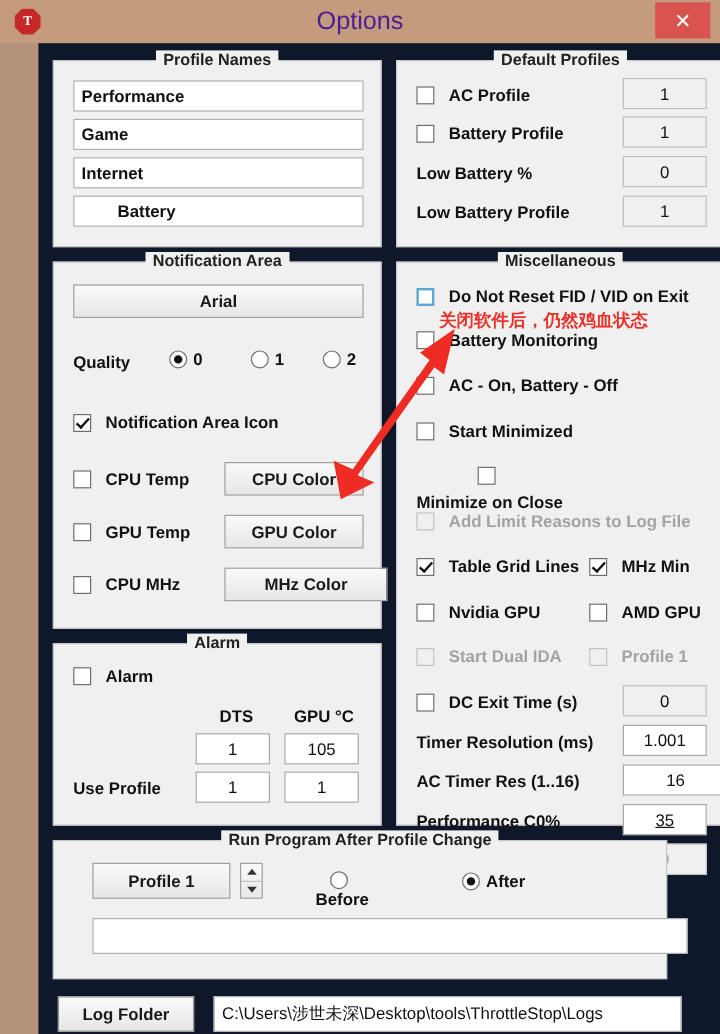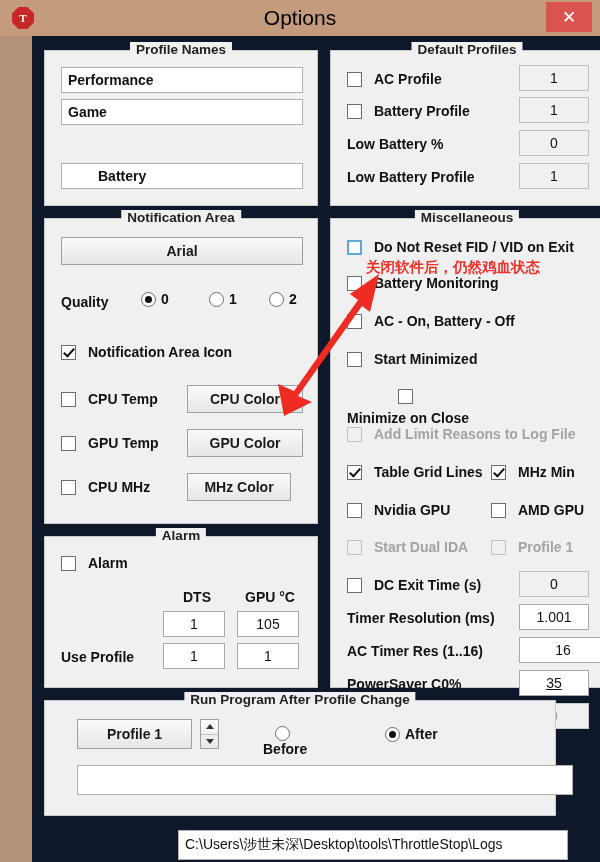--- a/index.html
+++ b/index.html
@@ -36,21 +36,21 @@
     color: #fff; font-size: 11px; font-weight: bold;
     font-family: "Liberation Serif", serif;
     line-height: 1;
   }
   #title-text {
     position: absolute;
     left: 0; top: 0; width: 600px; height: 36px;
     line-height: 36px;
     text-align: center;
     font-size: 21px;
-    color: #000000;
+    color: #4c1d95;
     font-family: "Liberation Sans", sans-serif;
   }
   #close-button {
     position: absolute;
     right: 8px; top: 2px;
     width: 46px; height: 30px;
     background: #d9534f;
     color: #fff;
     font-size: 17px;
     display: flex; align-items: center; justify-content: center;
@@ -265,20 +265,21 @@
     <div id="title-text">Options</div>
     <div id="close-button">✕</div>
   </div>
 
   <div id="client">
 
     <div class="groupbox" style="left:12px; top:14px; width:274px; height:156px;">
       <div class="group-title">Profile Names</div>
       <div class="tinput" style="left:16px; top:16px; width:242px; height:26px;">Performance</div>
       <div class="tinput" style="left:16px; top:48px; width:242px; height:26px;">Game</div>
+      <div class="tinput" style="left:16px; top:80px; width:242px; height:26px;">Internet</div>
       <div class="tinput" style="left:16px; top:112px; width:242px; height:26px;padding-left:36px;">Battery</div>
     </div>
 
     <div class="groupbox" style="left:298px; top:14px; width:274px; height:156px;">
       <div class="group-title">Default Profiles</div>
 
       <div class="cb" style="left:16px; top:20px;">
         <span class="box"></span>
         <span class="lbl">AC Profile</span>
       </div>
@@ -330,21 +331,21 @@
       <div class="cb" style="left:16px; top:216px;">
         <span class="box"></span>
         <span class="lbl">GPU Temp</span>
       </div>
       <div class="btn" style="left:142px; top:210px; width:116px; height:28px;">GPU Color</div>
 
       <div class="cb" style="left:16px; top:260px;">
         <span class="box"></span>
         <span class="lbl">CPU MHz</span>
       </div>
-      <div class="btn" style="left:142px; top:254px; width:104px; height:28px;">MHz Color</div>
+      <div class="btn" style="left:142px; top:254px; width:136px; height:28px;">MHz Color</div>
     </div>
 
     <div class="groupbox" style="left:12px; top:500px; width:274px; height:152px;">
       <div class="group-title">Alarm</div>
 
       <div class="cb" style="left:16px; top:18px;">
         <span class="box"></span>
         <span class="lbl">Alarm</span>
       </div>
 
@@ -424,21 +425,21 @@
         <span class="lbl">DC Exit Time (s)</span>
       </div>
       <div class="numbox flat" style="left:188px; top:352px; width:70px; height:26px;">0</div>
 
       <div class="slabel" style="left:16px; top:391px;">Timer Resolution (ms)</div>
       <div class="numbox" style="left:188px; top:385px; width:70px; height:26px;">1.001</div>
 
       <div class="slabel" style="left:16px; top:424px;">AC Timer Res (1..16)</div>
       <div class="numbox" style="left:188px; top:418px; width:88px; height:26px;">16</div>
 
-      <div class="slabel" style="left:16px; top:457px;">PowerSaver C0%</div>
+      <div class="slabel" style="left:16px; top:457px;">Performance C0%</div>
       <div class="numbox" style="left:188px; top:451px; width:70px; height:26px;text-decoration:underline;">35</div>
 
       <div class="slabel" style="left:16px; top:490px;">Force TDP / TDC</div>
       <div class="numbox disabled" style="left:188px; top:484px; width:70px; height:26px;">0</div>
     </div>
 
     <div class="groupbox" style="left:12px; top:664px; width:512px; height:116px;">
       <div class="group-title">Run Program After Profile Change</div>
 
       <div class="btn" style="left:32px; top:18px; width:115px; height:30px;">Profile 1</div>
@@ -457,20 +458,21 @@
         <span class="lbl">Before</span>
       </div>
       <div class="rad" style="left:340px; top:25px;">
         <span class="circle sel"></span>
         <span class="lbl">After</span>
       </div>
 
       <div class="tinput" style="left:32px; top:64px; width:496px; height:30px;" title=""></div>
     </div>
 
+    <div class="btn" style="left:16px; top:794px; width:114px; height:30px;">Log Folder</div>
     <div class="tinput" style="left:146px; top:794px; width:390px; height:30px; font-weight:normal;">C:\Users\涉世未深\Desktop\tools\ThrottleStop\Logs</div>
 
     <svg id="arrow-svg" viewBox="0 0 120 150">
       <polygon points="107,8 78,28 86,34 22,125 6,118 12,150 40,136 26,130 90,40 98,46" fill="#ef2c23"></polygon>
     </svg>
     <div id="annot-text" style="left:334px; top:222px;">关闭软件后，仍然鸡血状态</div>
 
   </div>
 </div>
 

